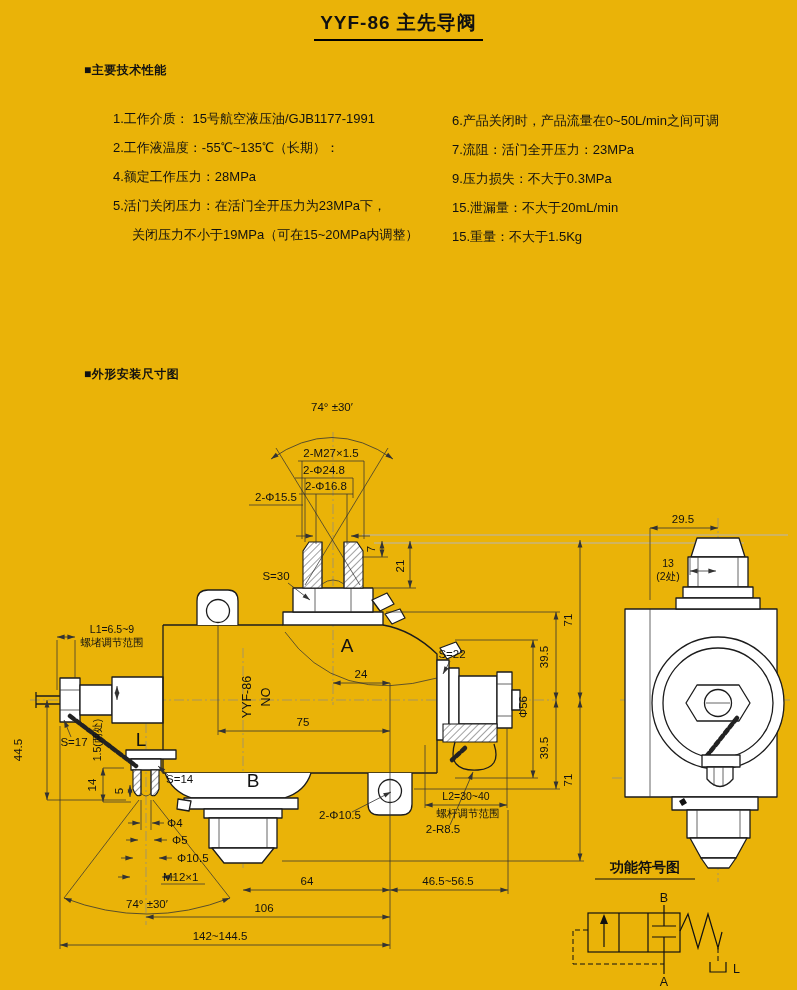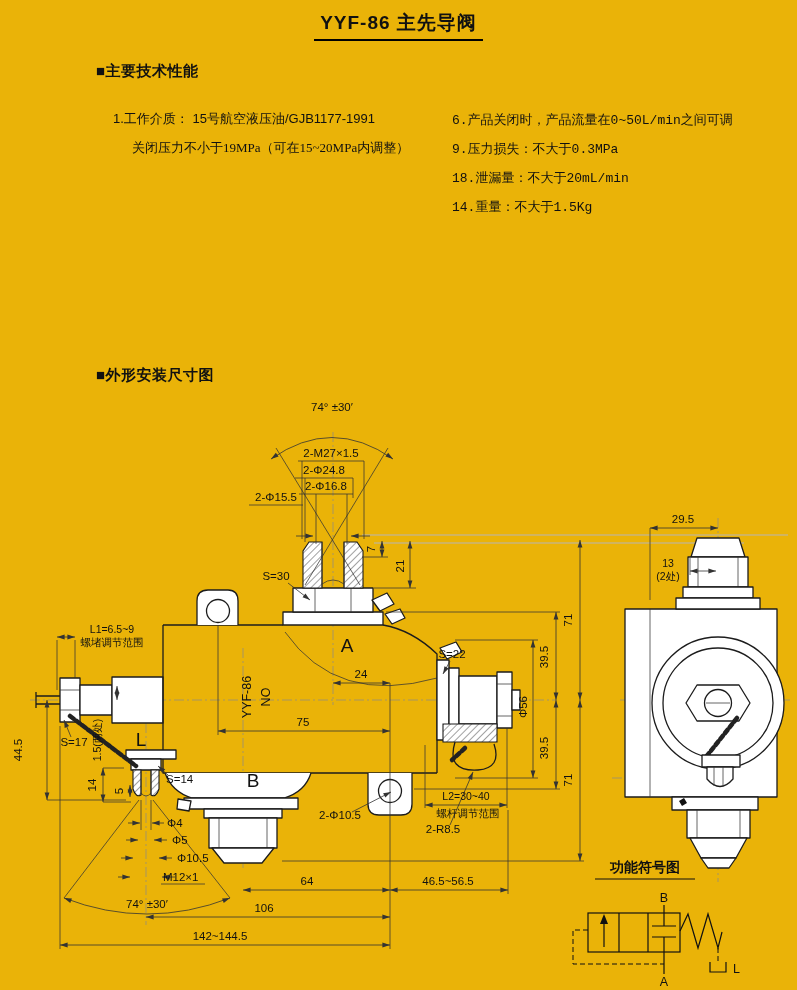--- a/index.html
+++ b/index.html
@@ -1,29 +1,29 @@
 <!DOCTYPE html>
 <html><head>
 <meta charset="utf-8">
 <style>
   html,body{margin:0;padding:0;background:#e8e8e8;}
   .page{position:relative;width:797px;height:990px;background:#eab308;overflow:hidden;
         font-family:"Liberation Sans",sans-serif;color:#111;}
   .title-wrap{position:absolute;top:10px;left:0;width:100%;text-align:center;}
   .doc-title{display:inline-block;font-size:19px;font-weight:600;letter-spacing:1px;
              border-bottom:2px solid #000;padding:0 6px 3px 6px;}
-  .sec-hdr{position:absolute;left:96px;font-size:15px;font-weight:700;letter-spacing:.5px;}
+  .sec-hdr{position:absolute;left:84px;font-size:12px;font-weight:700;letter-spacing:.5px;}
   #sec1{top:62px;}
   #sec2{top:366px;text-align:right;}
   .spec-col{position:absolute;font-size:13px;font-weight:500;line-height:29px;white-space:nowrap;}
   #spec-left{top:104px;left:113px;}
-  #spec-right{top:106px;left:452px;font-family:Liberation Mono, monospace;}
+  #spec-right{top:106px;left:452px;}
   .spec-line{height:29px;}
   .indent-a{margin-left:89px;}
-  .indent-b{margin-left:19px;font-family:Liberation Serif, serif;}
+  .indent-b{margin-left:19px;}
   svg{position:absolute;top:400px;left:0;}
   svg text{font-family:"Liberation Sans",sans-serif;fill:#111;}
   .t11{font-size:11.5px;}
   .t10{font-size:10.5px;}
   .t12{font-size:12.5px;}
   .big{font-size:19px;}
   .sym-t{font-size:14px;font-weight:700;}
   .cl{stroke:#8a8a8a;stroke-width:.7;fill:none;stroke-dasharray:10 3 2 3;}
   .pj{stroke:#b5b5b5;stroke-width:1.2;fill:none;}
   .tk{stroke:#1c1c1c;stroke-width:1.3;fill:none;stroke-linejoin:round;}
@@ -40,28 +40,32 @@
 <div class="page">
 
   <div class="title-wrap">
     <span class="doc-title">YYF-86 主先导阀</span>
   </div>
 
   <div id="sec1" class="sec-hdr">■主要技术性能</div>
 
   <div id="spec-left" class="spec-col">
     <div class="spec-line">1.工作介质：  15号航空液压油/GJB1177-1991</div>
+    <div class="spec-line">2.工作液温度：-55℃~135℃（长期）：</div>
+    <div class="spec-line">4.额定工作压力：28MPa</div>
+    <div class="spec-line">5.活门关闭压力：在活门全开压力为23MPa下，</div>
     <div class="spec-line indent-b">关闭压力不小于19MPa（可在15~20MPa内调整）</div>
   </div>
 
   <div id="spec-right" class="spec-col">
     <div class="spec-line">6.产品关闭时，产品流量在0~50L/min之间可调</div>
+    <div class="spec-line">7.流阻：活门全开压力：23MPa</div>
     <div class="spec-line">9.压力损失：不大于0.3MPa</div>
-    <div class="spec-line">18.泄漏量：不大于20mL/min</div>
-    <div class="spec-line">14.重量：不大于1.5Kg</div>
+    <div class="spec-line">15.泄漏量：不大于20mL/min</div>
+    <div class="spec-line">15.重量：不大于1.5Kg</div>
   </div>
 
   <div id="sec2" class="sec-hdr">■外形安装尺寸图</div>
 
   <svg width="797" height="590" viewBox="0 400 797 590">
     <defs>
       <pattern id="hx" patternUnits="userSpaceOnUse" width="5" height="5" patternTransform="rotate(45)">
         <rect width="5" height="5" fill="#fff"></rect>
         <line x1="0" y1="0" x2="0" y2="5" stroke="#444" stroke-width="1"></line>
       </pattern>

